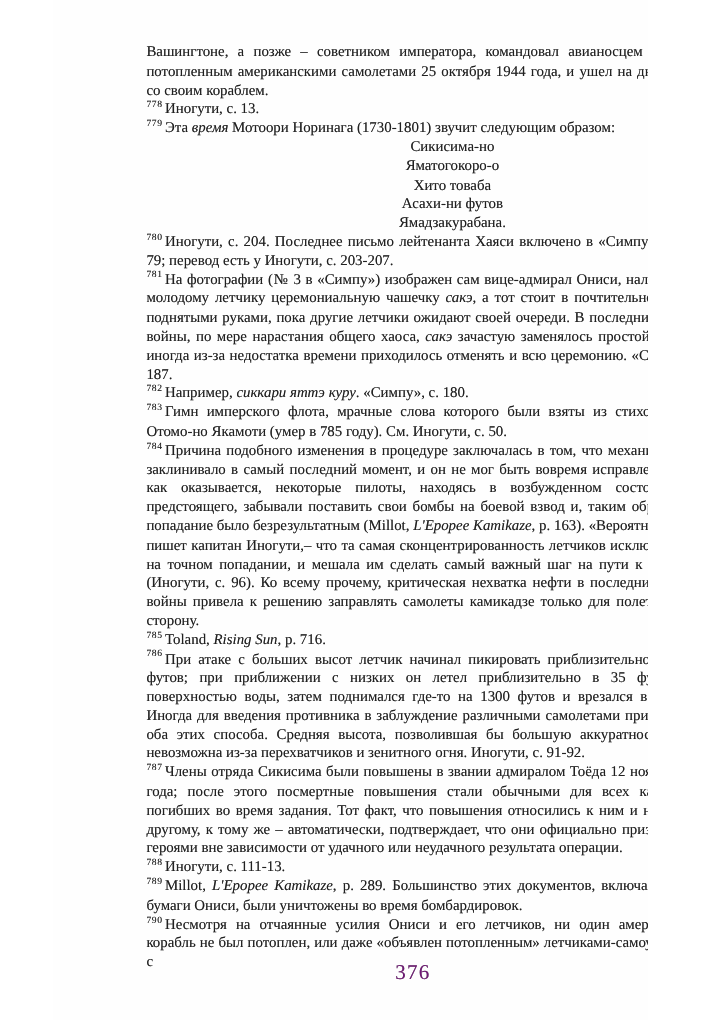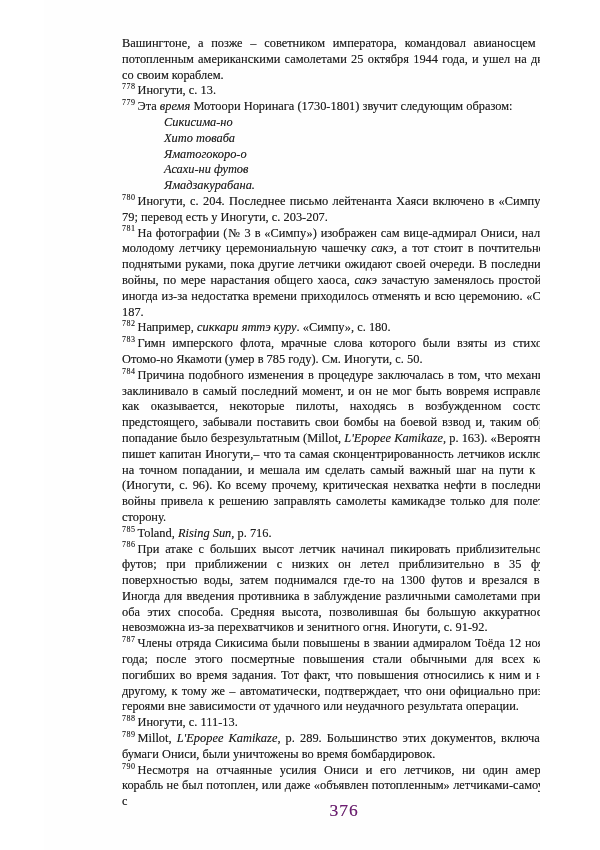--- a/index.html
+++ b/index.html
@@ -32,22 +32,21 @@
   }
   sup.note-num {
     font-size: 8px;
     line-height: 0;
     vertical-align: super;
     letter-spacing: 0.5px;
     padding-right: 2px;
   }
   .verse-line {
     padding-left: 42px;
-    font-style: italic;
-    text-align: left;
+    text-align: center;
   }
   .it {
     font-style: italic;
   }
   .page-number {
     position: absolute;
     left: 0;
     width: 600px;
     top: 800px;
     text-align: center;
@@ -58,22 +57,22 @@
 </style>
 </head>
 <body>
 
 <div class="page">
   <div class="text-block">
       <div class="para"><span>Вашингтоне, а позже – советником императора, командовал авианосцем «Тиёда», потопленным американскими самолетами 25 октября 1944 года, и ушел на дно вместе со своим кораблем.</span></div>
       <div class="para"><sup class="note-num">778</sup><span>Иногути, с. 13.</span></div>
       <div class="para"><sup class="note-num">779</sup><span>Эта </span><span class="it">время</span><span> Мотоори Норинага (1730-1801) звучит следующим образом:</span></div>
       <div class="verse-line">Сикисима-но</div>
+      <div class="verse-line">Яматогокоро-о</div>
       <div class="verse-line">Хито товаба</div>
-      <div class="verse-line">Яматогокоро-о</div>
       <div class="verse-line">Асахи-ни футов</div>
       <div class="verse-line">Ямадзакурабана.</div>
       <div class="para"><sup class="note-num">780</sup><span>Иногути, с. 204. Последнее письмо лейтенанта Хаяси включено в «Симпу», с. 177-79; перевод есть у Иногути, с. 203-207.</span></div>
       <div class="para"><sup class="note-num">781</sup><span>На фотографии (№ 3 в «Симпу») изображен сам вице-адмирал Ониси, наливающий молодому летчику церемониальную чашечку </span><span class="it">сакэ</span><span>, а тот стоит в почтительной позе с поднятыми руками, пока другие летчики ожидают своей очереди. В последние месяцы войны, по мере нарастания общего хаоса, </span><span class="it">сакэ</span><span> зачастую заменялось простой водой, а иногда из-за недостатка времени приходилось отменять и всю церемонию. «Симпу», с. 187.</span></div>
       <div class="para"><sup class="note-num">782</sup><span>Например, </span><span class="it">сиккари яттэ куру</span><span>. «Симпу», с. 180.</span></div>
       <div class="para"><sup class="note-num">783</sup><span>Гимн имперского флота, мрачные слова которого были взяты из стихотворения Отомо-но Якамоти (умер в 785 году). См. Иногути, с. 50.</span></div>
       <div class="para"><sup class="note-num">784</sup><span>Причина подобного изменения в процедуре заключалась в том, что механизм часто заклинивало в самый последний момент, и он не мог быть вовремя исправлен; также, как оказывается, некоторые пилоты, находясь в возбужденном состоянии от предстоящего, забывали поставить свои бомбы на боевой взвод и, таким образом, их попадание было безрезультатным (Millot, </span><span class="it">L'Epopee Kamikaze</span><span>, p. 163). «Вероятно также,– пишет капитан Иногути,– что та самая сконцентрированность летчиков исключительно на точном попадании, и мешала им сделать самый важный шаг на пути к их цели» (Иногути, с. 96). Ко всему прочему, критическая нехватка нефти в последний период войны привела к решению заправлять самолеты камикадзе только для полета в одну сторону.</span></div>
       <div class="para"><sup class="note-num">785</sup><span>Toland, </span><span class="it">Rising Sun</span><span>, p. 716.</span></div>
       <div class="para"><sup class="note-num">786</sup><span>При атаке с больших высот летчик начинал пикировать приблизительно с 20000 футов; при приближении с низких он летел приблизительно в 35 футах над поверхностью воды, затем поднимался где-то на 1300 футов и врезался в корабль. Иногда для введения противника в заблуждение различными самолетами применялись оба этих способа. Средняя высота, позволившая бы большую аккуратность, была невозможна из-за перехватчиков и зенитного огня. Иногути, с. 91-92.</span></div>
       <div class="para"><sup class="note-num">787</sup><span>Члены отряда Сикисима были повышены в звании адмиралом Тоёда 12 ноября 1944 года; после этого посмертные повышения стали обычными для всех камикадзе, погибших во время задания. Тот факт, что повышения относились к ним и ни к кому другому, к тому же – автоматически, подтверждает, что они официально признавались героями вне зависимости от удачного или неудачного результата операции.</span></div>

